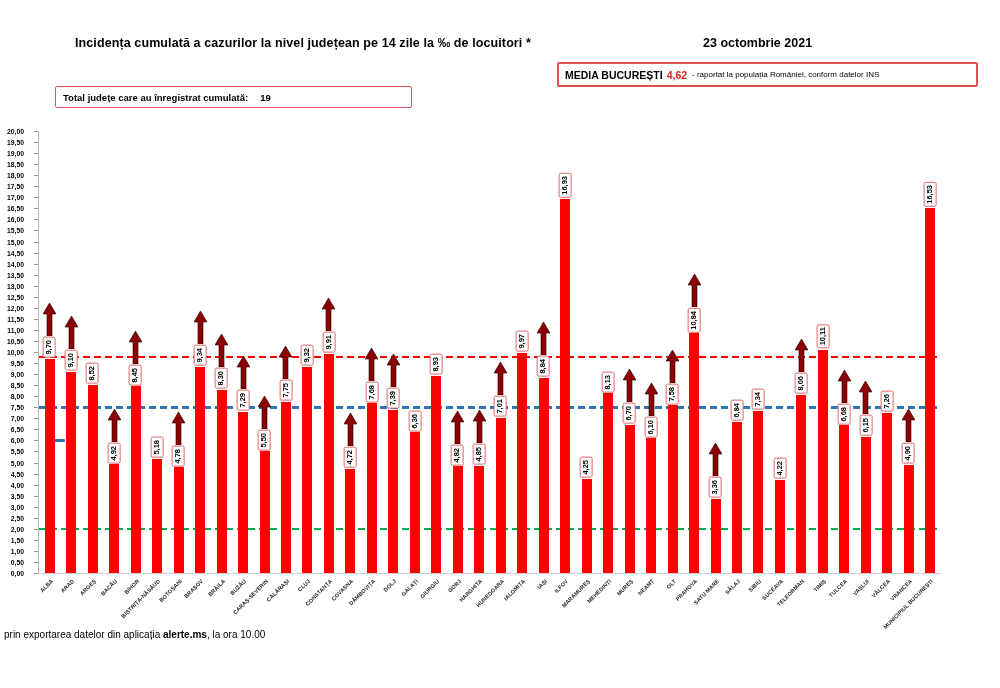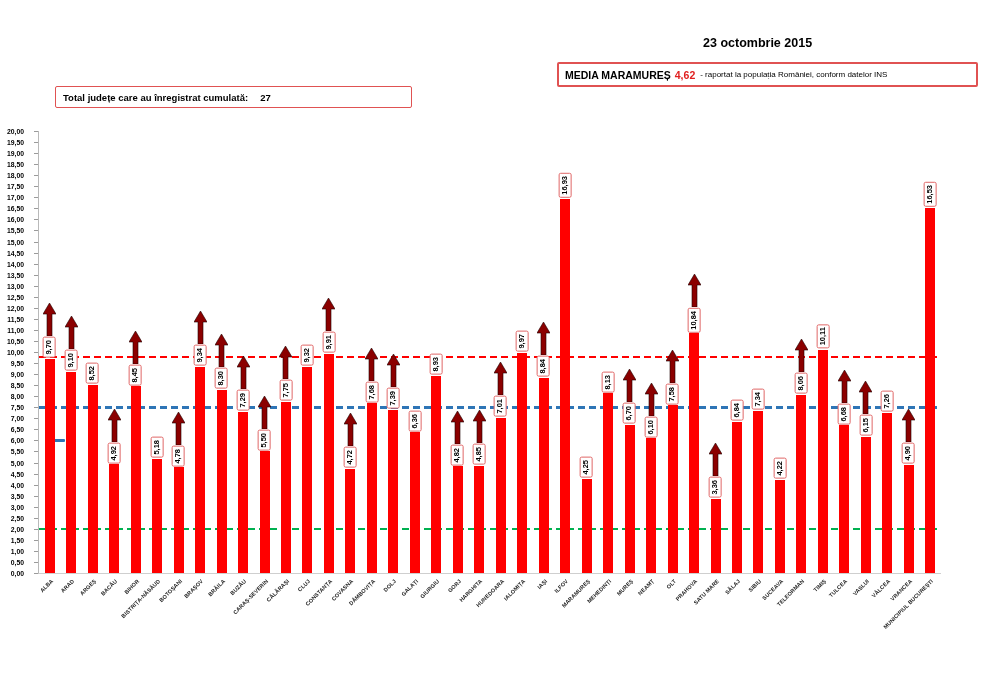--- a/index.html
+++ b/index.html
@@ -64,31 +64,32 @@
   .footer{
     position:absolute;left:4px;top:629px;font-size:10px;color:#000;white-space:nowrap;
   }
   .footer b{font-weight:bold;}
 </style>
 </head>
 <body>
 
 <div class="page">
 
-  <div class="date">23 octombrie 2015</div>
+  <div class="title">Incidența cumulată a cazurilor la nivel județean pe 14 zile la ‰ de locuitori *</div>
+  <div class="date">23 octombrie 2021</div>
 
   <div class="media-box">
-    <span class="media-label">MEDIA MARAMUREȘ</span>
+    <span class="media-label">MEDIA BUCUREȘTI</span>
     <span class="media-value">4,62</span>
     <span class="media-note">-  raportat la populația României, conform datelor INS</span>
   </div>
 
   <div class="total-box">
     <span class="total-label">Total județe care au înregistrat cumulată:</span>
-    <span class="total-value">27</span>
+    <span class="total-value">19</span>
   </div>
 
   <div class="axis-layer" id="yaxis">
       <div class="ytick" style="top: 442px;">0,00</div>
       <div class="ytickmark" style="top: 442px;"></div>
       <div class="ytick" style="top: 430.95px;">0,50</div>
       <div class="ytickmark" style="top: 430.95px;"></div>
       <div class="ytick" style="top: 419.9px;">1,00</div>
       <div class="ytickmark" style="top: 419.9px;"></div>
       <div class="ytick" style="top: 408.85px;">1,50</div>
@@ -544,14 +545,17 @@
       </div>
       <div class="bar" style="left: 886.262px; width: 10px; height: 365.313px; background: rgb(255, 0, 0);"></div>
       <div class="stack" style="left: 891.262px; bottom: 366.313px;">
         <span class="vlabel" style="border-color: rgb(224, 102, 102);">16,53</span>
       </div>
       <div class="catlabel-wrap" style="left: 781.262px; top: 447px;">
         <span class="catlabel">MUNICIPIUL BUCUREȘTI</span>
       </div>
     </div>
 
+  <div class="footer">
+    <span>prin exportarea datelor din aplicația </span><b>alerte.ms</b><span>, la ora 10.00</span>
+  </div>
 
 </div>
 
 </body></html>

